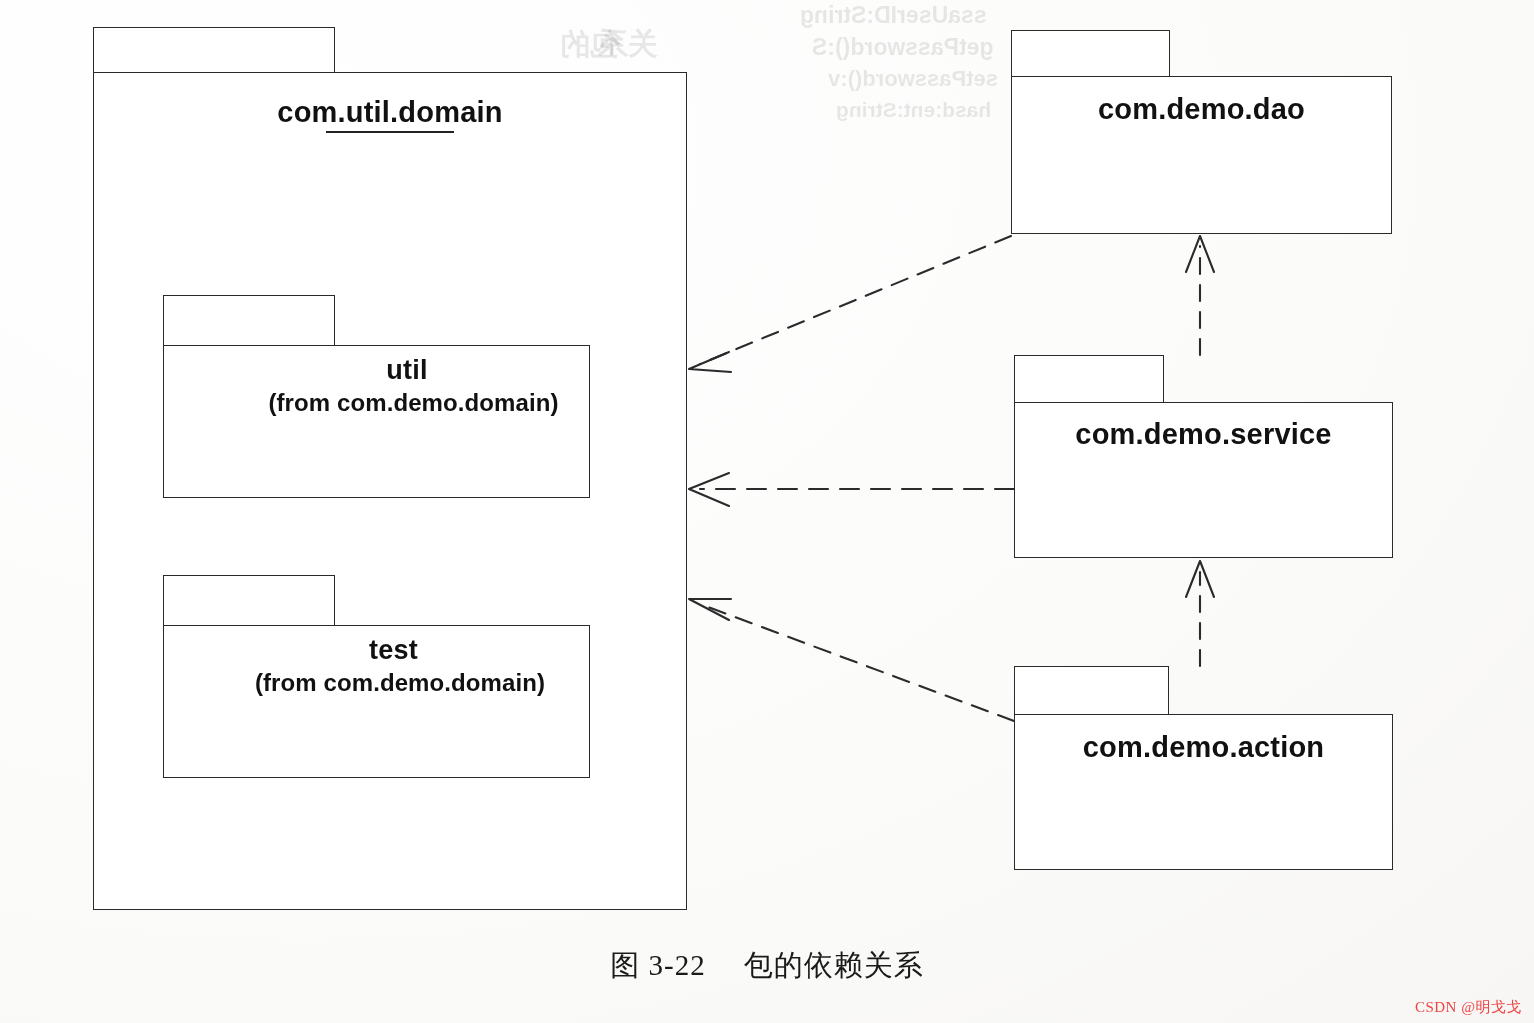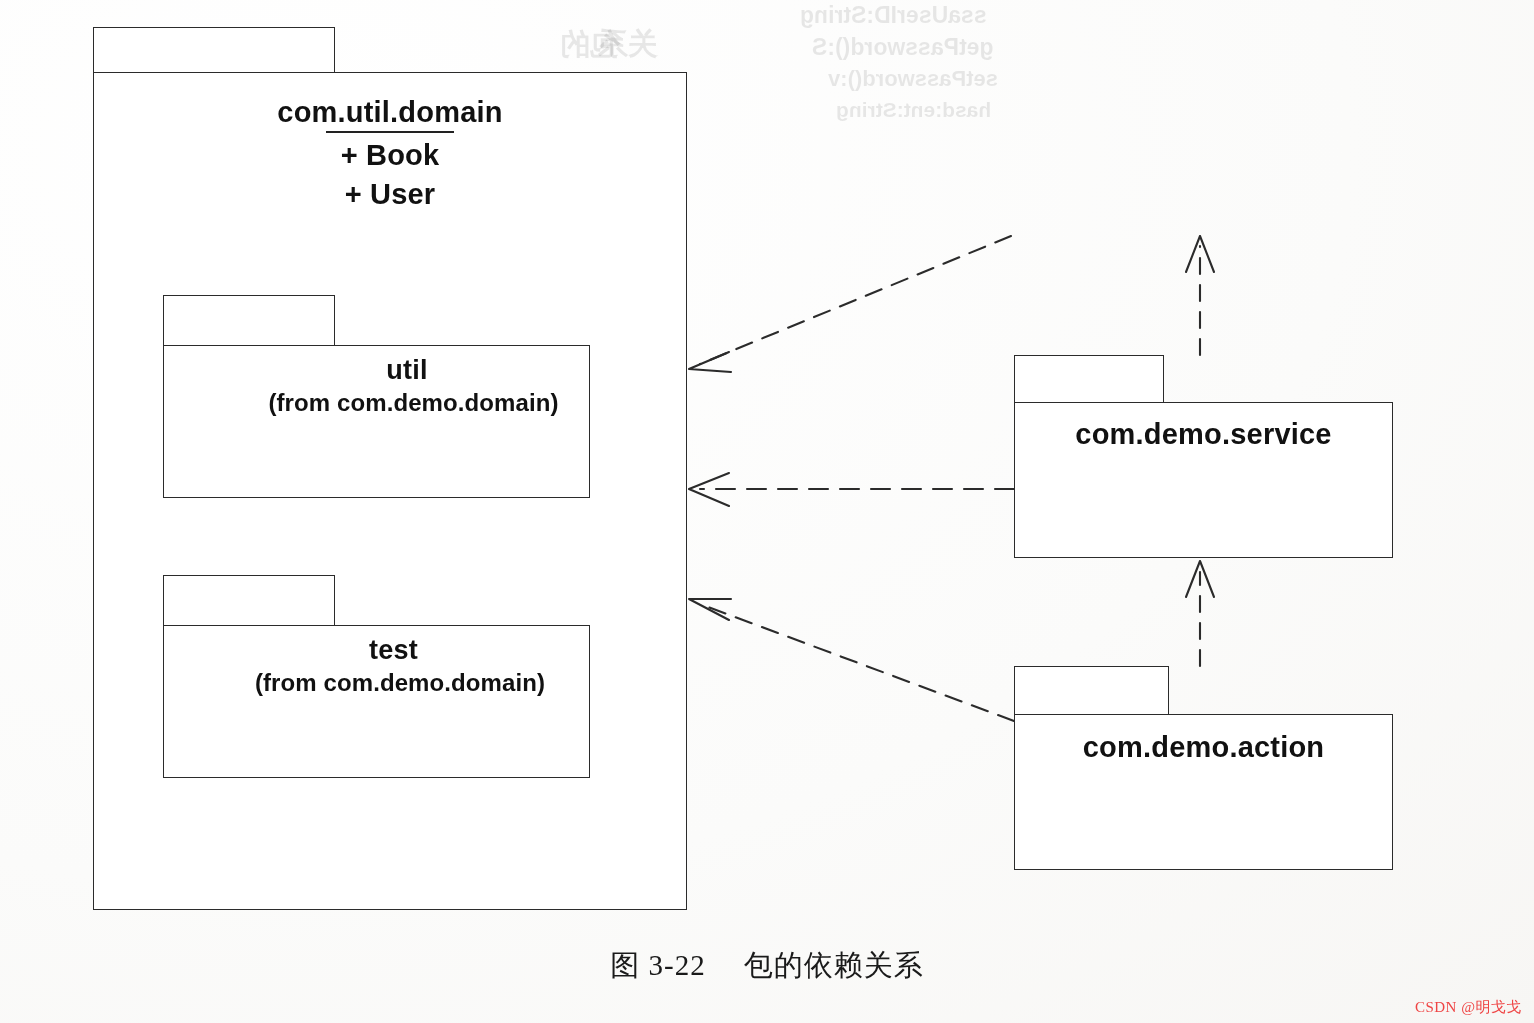--- a/index.html
+++ b/index.html
@@ -187,24 +187,20 @@
       <path d="M 1200 561 L 1186 597 M 1200 561 L 1214 597" fill="none" stroke="#2b2b2b" stroke-width="2.1" stroke-linecap="round"></path>
     </g>
   </svg>
 
   <div class="pkg" id="pkg-domain" style="left:93px; top:27px; width:594px; height:883px;">
     <div class="tab" style="width:242px; height:46px;"></div>
     <div class="body" style="width:594px; height:838px;"></div>
     <div class="label">
       <span>com.util.domain</span>
       <div class="member-rule"></div>
-      <div class="members">
-        <div>+ Book</div>
-        <div>+ User</div>
-      </div>
     </div>
   </div>
 
   <div class="pkg pkg-nested" id="pkg-util" style="left:163px; top:295px; width:488px; height:203px;">
     <div class="tab" style="width:172px; height:51px;"></div>
     <div class="body" style="top:50px; width:427px; height:153px;"></div>
     <div class="label" style="top:60px;">
       <span>util</span>
       <span class="sub">(from com.demo.domain)</span>
     </div>
@@ -212,20 +208,27 @@
 
   <div class="pkg pkg-nested" id="pkg-test" style="left:163px; top:575px; width:461px; height:203px;">
     <div class="tab" style="width:172px; height:51px;"></div>
     <div class="body" style="top:50px; width:427px; height:153px;"></div>
     <div class="label" style="top:60px;">
       <span>test</span>
       <span class="sub">(from com.demo.domain)</span>
     </div>
   </div>
 
+  <div class="pkg pkg-right" id="pkg-dao" style="left:1011px; top:30px; width:381px; height:204px;">
+    <div class="tab" style="width:159px; height:47px;"></div>
+    <div class="body" style="top:46px; width:381px; height:158px;"></div>
+    <div class="label" style="top:62px;">
+      <span>com.demo.dao</span>
+    </div>
+  </div>
 
   <div class="pkg pkg-right" id="pkg-service" style="left:1014px; top:355px; width:379px; height:203px;">
     <div class="tab" style="width:150px; height:48px;"></div>
     <div class="body" style="top:47px; width:379px; height:156px;"></div>
     <div class="label" style="top:62px;">
       <span>com.demo.service</span>
     </div>
   </div>
 
   <div class="pkg pkg-right" id="pkg-action" style="left:1014px; top:666px; width:379px; height:204px;">

